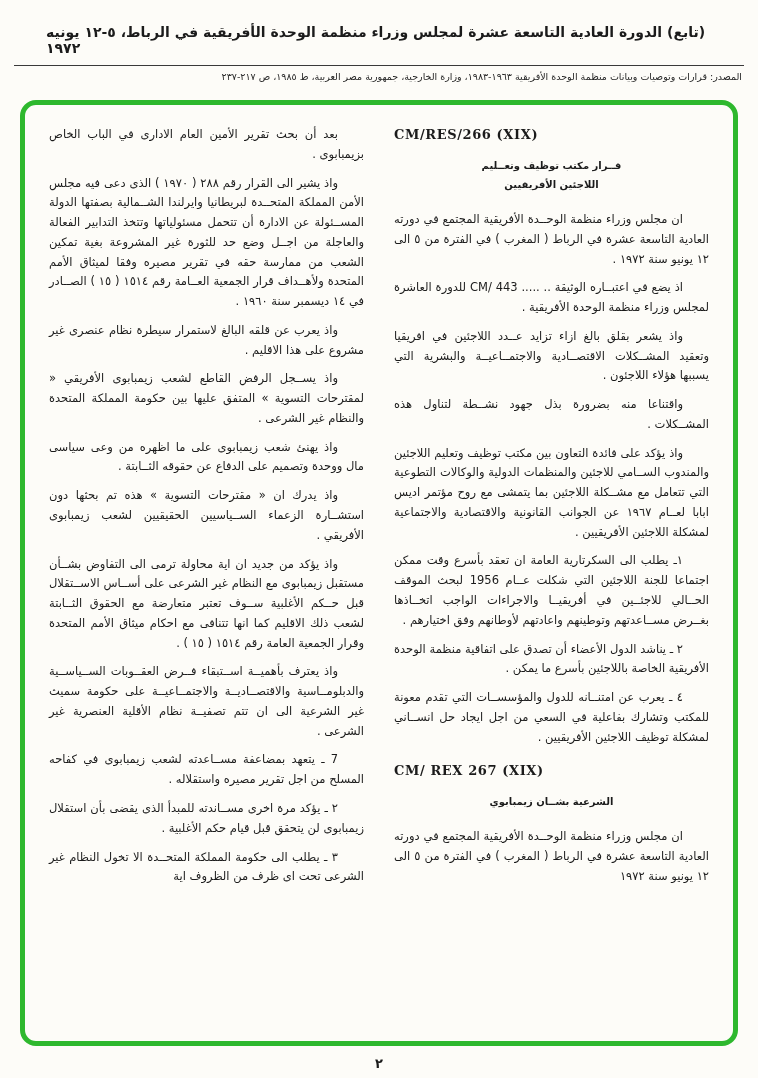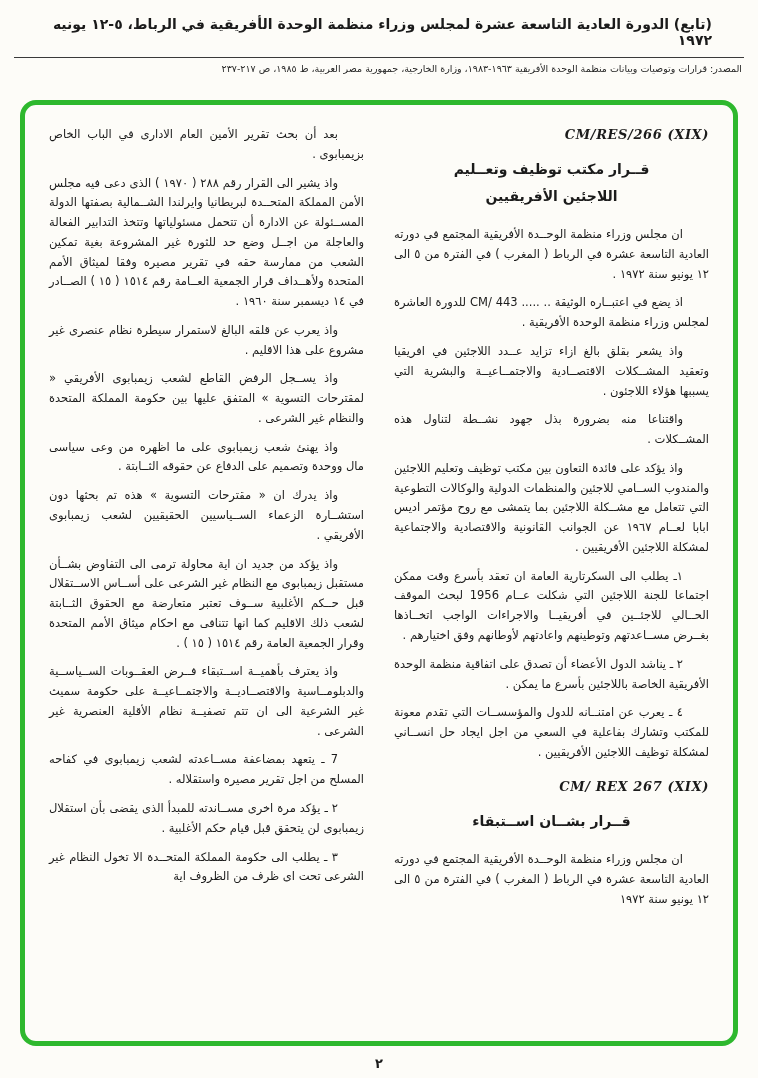--- a/index.html
+++ b/index.html
@@ -10,25 +10,26 @@
     width: 758px; height: 1078px;
     margin: 0 auto;
     background: var(--paper);
     font-family: "DejaVu Sans", sans-serif;
     color: var(--ink);
     direction: rtl;
     overflow: hidden;
   }
   .page-header { padding-top: 16px; }
   .header-title {
-    text-align: right;
+    text-align: left;
     font-weight: bold;
     font-size: 14px;
     padding: 0 46px;
     letter-spacing: 0.2px;
+    margin-top: 8px;
   }
   .header-rule {
     border: 0;
     border-top: 1.5px solid #3a3a3a;
     margin: 9px 14px 5px 14px;
   }
   .header-source {
     font-size: 9.5px;
     padding: 0 16px;
     color: #262626;
@@ -46,32 +47,31 @@
   .col { flex: 1 1 0; min-width: 0; }
   .col p {
     margin: 0 0 9px 0;
     font-size: 11.5px;
     line-height: 1.72;
     text-align: justify;
     text-indent: 26px;
   }
   .doc-ref {
     direction: ltr;
-    text-align: right;
+    text-align: left;
     font-family: "DejaVu Serif", serif;
     font-weight: bold;
     font-size: 13px;
     letter-spacing: 0.6px;
     margin: 2px 0 14px 0;
-    font-style: italic;
   }
   .doc-ref.second { margin-top: 16px; }
   .res-title {
     text-align: center;
-    font-size: 14px;
+    font-size: 10px;
     font-weight: bold;
     margin: 0 0 16px 0;
     line-height: 1.9;
   }
   .page-footer {
     position: absolute;
     bottom: 6px; left: 0; right: 0;
     text-align: center;
   }
   .page-number { font-size: 13px; font-weight: bold; }
@@ -101,21 +101,21 @@
             <p>اذ يضع في اعتبــاره الوثيقة .. ..... ‎CM/ 443‎ للدورة العاشرة لمجلس وزراء منظمة الوحدة الأفريقية .</p>
             <p>واذ يشعر بقلق بالغ ازاء تزايد عــدد اللاجئين في افريقيا وتعقيد المشــكلات الاقتصــادية والاجتمــاعيــة والبشرية التي يسببها هؤلاء اللاجئون .</p>
             <p>واقتناعا منه بضرورة بذل جهود نشــطة لتناول هذه المشــكلات .</p>
             <p>واذ يؤكد على فائدة التعاون بين مكتب توظيف وتعليم اللاجئين والمندوب الســامي للاجئين والمنظمات الدولية والوكالات التطوعية التي تتعامل مع مشــكلة اللاجئين بما يتمشى مع روح مؤتمر اديس ابابا لعــام ١٩٦٧ عن الجوانب القانونية والاقتصادية والاجتماعية لمشكلة اللاجئين الأفريقيين .</p>
             <p>١ـ  يطلب الى السكرتارية العامة ان تعقد بأسرع وقت ممكن اجتماعا للجنة اللاجئين التي شكلت عــام 1956 لبحث الموقف الحــالي للاجئــين في أفريقيــا والاجراءات الواجب اتخــاذها بغــرض مســاعدتهم وتوطينهم واعادتهم لأوطانهم وفق اختيارهم .</p>
             <p>٢ ـ يناشد الدول الأعضاء أن تصدق على اتفاقية منظمة الوحدة الأفريقية الخاصة باللاجئين بأسرع ما يمكن .</p>
             <p>٤ ـ يعرب عن امتنــانه للدول والمؤسســات التي تقدم معونة للمكتب وتشارك بفاعلية في السعي من اجل ايجاد حل انســاني لمشكلة توظيف اللاجئين الأفريقيين .</p>
           </div>
 
         <div class="doc-ref second">CM/ REX 267 (XIX)</div>
-        <h2 class="res-title">قــرار بشــان اســتبقاء</h2>
+        <h2 class="res-title">الشرعية بشــان زيمبابوي</h2>
         <div>
             <p>ان مجلس وزراء منظمة الوحــدة الأفريقية المجتمع في دورته العادية التاسعة عشرة في الرباط ( المغرب ) في الفترة من ٥ الى ١٢ يونيو سنة ١٩٧٢</p>
           </div>
       </section>
 
       <section class="col col-left">
         <div>
             <p>بعد أن بحث تقرير الأمين العام الادارى في الباب الخاص بزيمبابوى .</p>
             <p>واذ يشير الى القرار رقم ٢٨٨ ( ١٩٧٠ ) الذى دعى فيه مجلس الأمن المملكة المتحــدة لبريطانيا وايرلندا الشــمالية بصفتها الدولة المســئولة عن الادارة أن تتحمل مسئولياتها وتتخذ التدابير الفعالة والعاجلة من اجــل وضع حد للثورة غير المشروعة بغية تمكين الشعب من ممارسة حقه في تقرير مصيره وفقا لميثاق الأمم المتحدة ولأهــداف قرار الجمعية العــامة رقم ١٥١٤ ( ١٥ ) الصــادر في ١٤ ديسمبر سنة ١٩٦٠ .</p>
             <p>واذ يعرب عن قلقه البالغ لاستمرار سيطرة نظام عنصرى غير مشروع على هذا الاقليم .</p>

